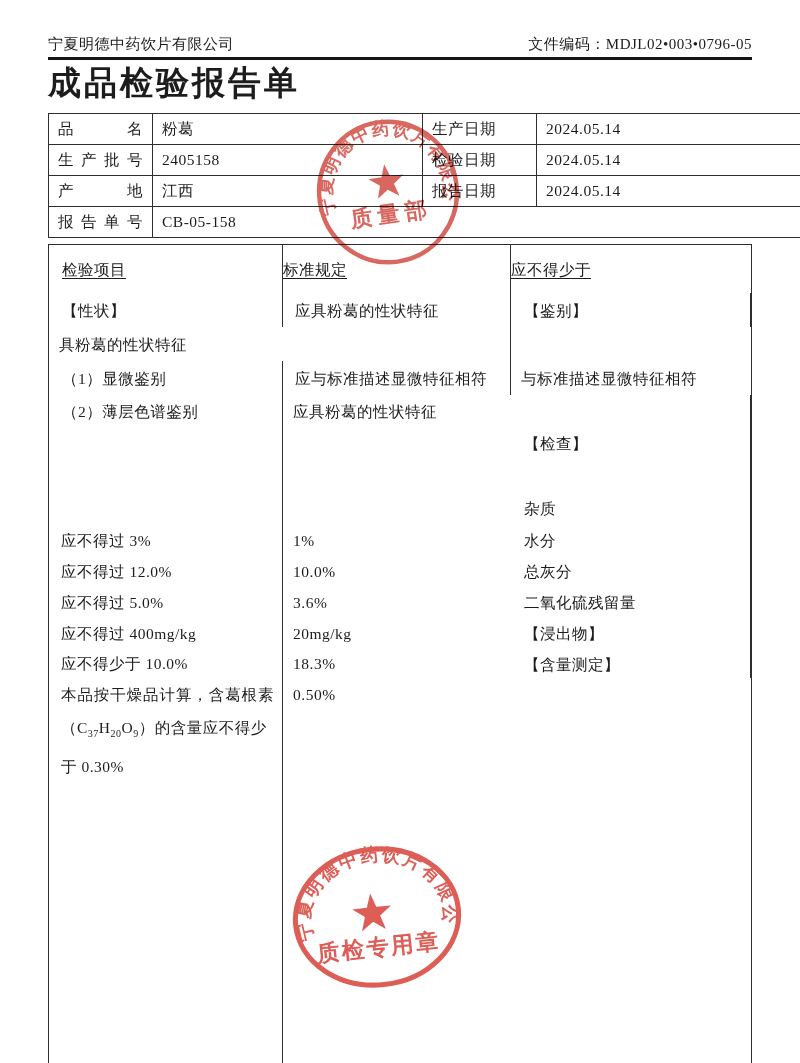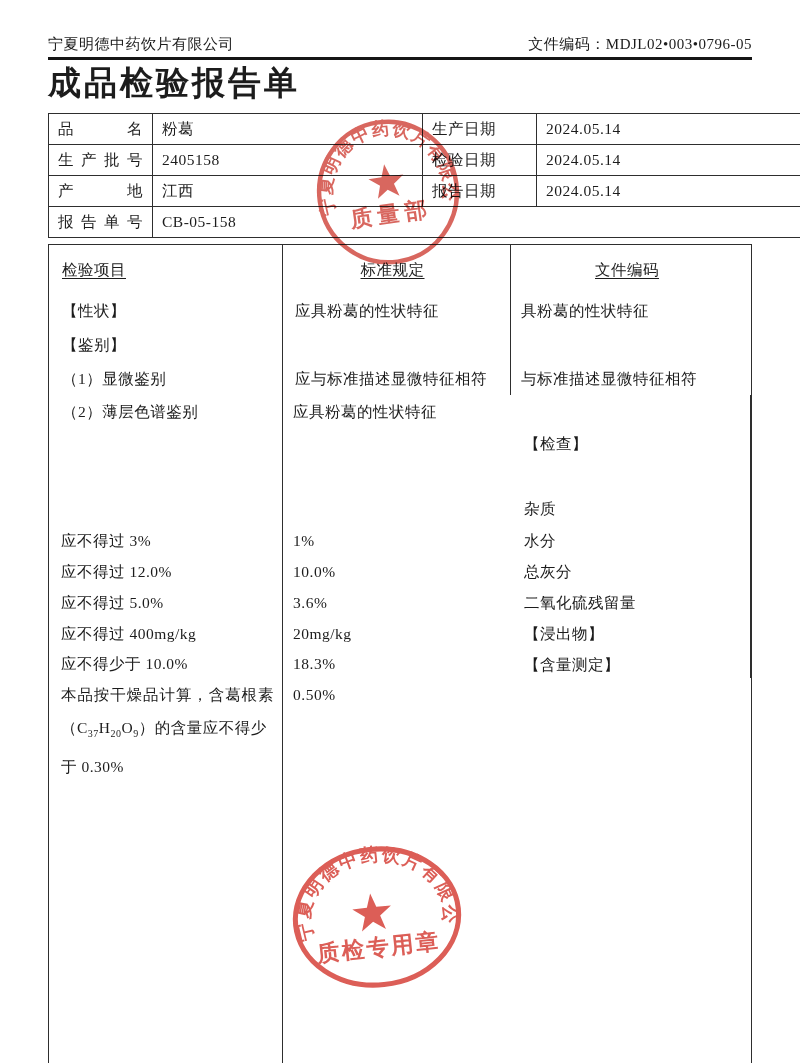--- a/index.html
+++ b/index.html
@@ -27,21 +27,21 @@
         display:grid;grid-template-columns:234px 228px 1fr;
         grid-template-rows:48px 34px 34px 34px 97px 32px 32px 31px 31px 30px 30px auto;
         font-size:15.5px;letter-spacing:0.5px;}
   .c{box-sizing:border-box;display:flex;align-items:center;line-height:33px;word-break:break-all;}
   .c.co1{padding-left:13px;border-right:1px solid #2e2e2e;}
   .c.co2{padding-left:12px;padding-right:8px;border-right:1px solid #2e2e2e;}
   .c.co3{padding-left:10px;padding-right:6px;}
   .c.topv{align-items:flex-start;}
   .c.hdr{align-items:flex-start;padding-top:8px;}
   .c.hdr span{text-decoration:underline;text-underline-offset:3px;}
-  .c.hdr.co2,.c.hdr.co3{justify-content:center;padding-left:0;padding-right:8px;}
+  .c.hdr.co2,.c.hdr.co3{padding-left:0;padding-right:8px;}
   .just{display:block;text-align:justify;text-align-last:justify;width:100%;}
   .wrapj{display:block;text-align:justify;}
   sub{font-size:10px;}
 
   
   .concl{margin-top:-1px;width:704px;box-sizing:border-box;border:1px solid #2e2e2e;height:27px;
          line-height:25px;font-size:15.5px;padding-left:9px;letter-spacing:0.5px;}
   .concl b{letter-spacing:1px;}
   .signs{position:relative;margin-top:4px;height:64px;font-size:15.5px;}
   .slabel{position:absolute;top:6px;letter-spacing:0.5px;}
@@ -98,28 +98,28 @@
     </table>
 
   <div class="main">
     <div class="c co1 hdr">
         <span>检验项目</span>
       </div>
     <div class="c co2 hdr">
         <span>标准规定</span>
       </div>
     <div class="c co3 hdr">
-        <span>文件编码</span>
+        <span>应不得少于</span>
       </div>
 
     <div class="c co1">【性状】</div>
     <div class="c co2">应具粉葛的性状特征</div>
+    <div class="c co1">【鉴别】</div>
+
     <div class="c co3">具粉葛的性状特征</div>
-
-    <div class="c co1">【鉴别】</div>
     <div class="c co2"></div>
     <div class="c co3"></div>
 
     <div class="c co1">（1）显微鉴别</div>
     <div class="c co2">应与标准描述显微特征相符</div>
     <div class="c co3">与标准描述显微特征相符</div>
 
     <div class="c co1 topv">（2）薄层色谱鉴别</div>
     <div class="c co3 topv">应具粉葛的性状特征</div>
 

